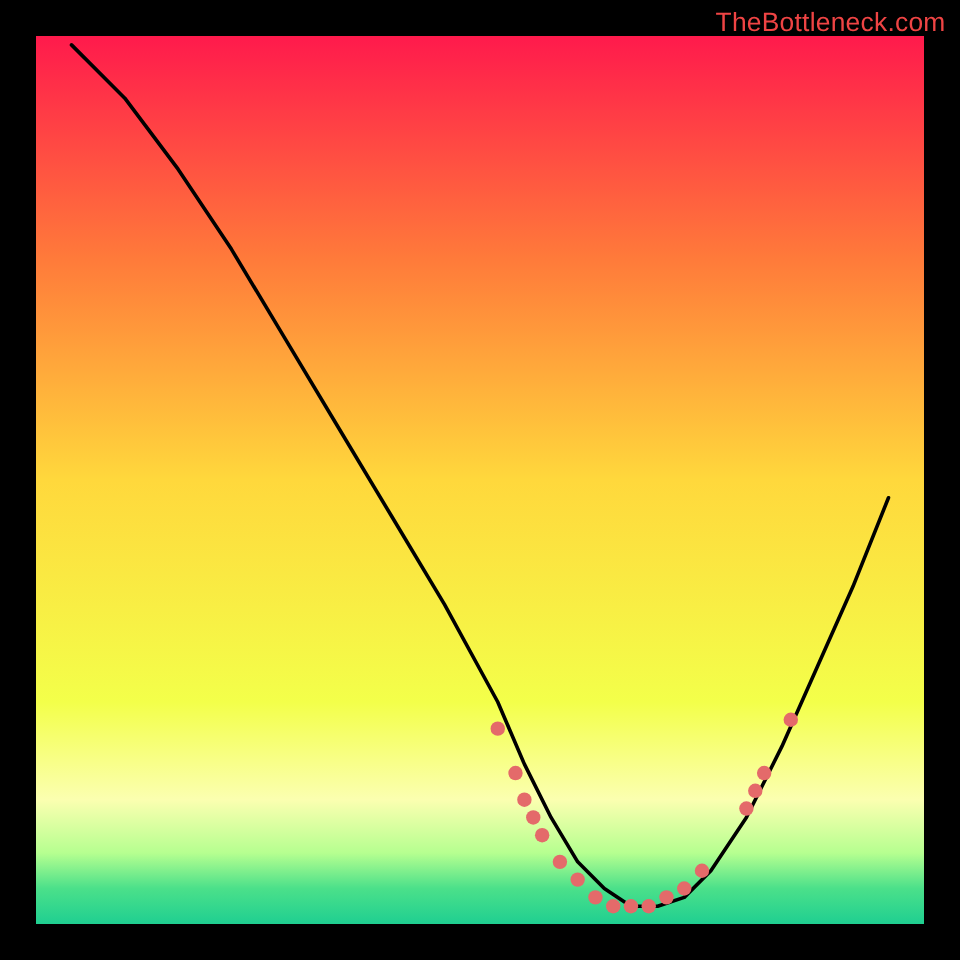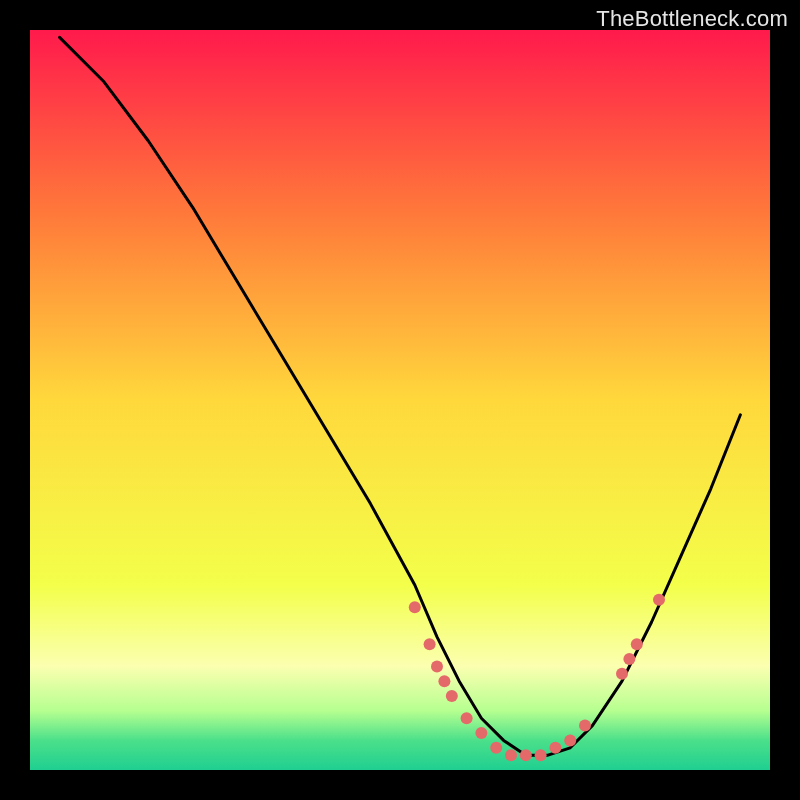--- a/index.html
+++ b/index.html
@@ -14,21 +14,21 @@
   .frame {
     position: relative;
     width: 800px;
     height: 800px;
     background: #000;
   }
   .watermark {
     position: absolute;
     top: 6px;
     right: 12px;
-    color: #e5e5e5;
+    color: #ef4444;
     font-size: 22px;
     font-weight: 500;
     letter-spacing: 0.2px;
     z-index: 20;
   }
   svg {
     position: absolute;
     top: 0;
     left: 0;
   }

